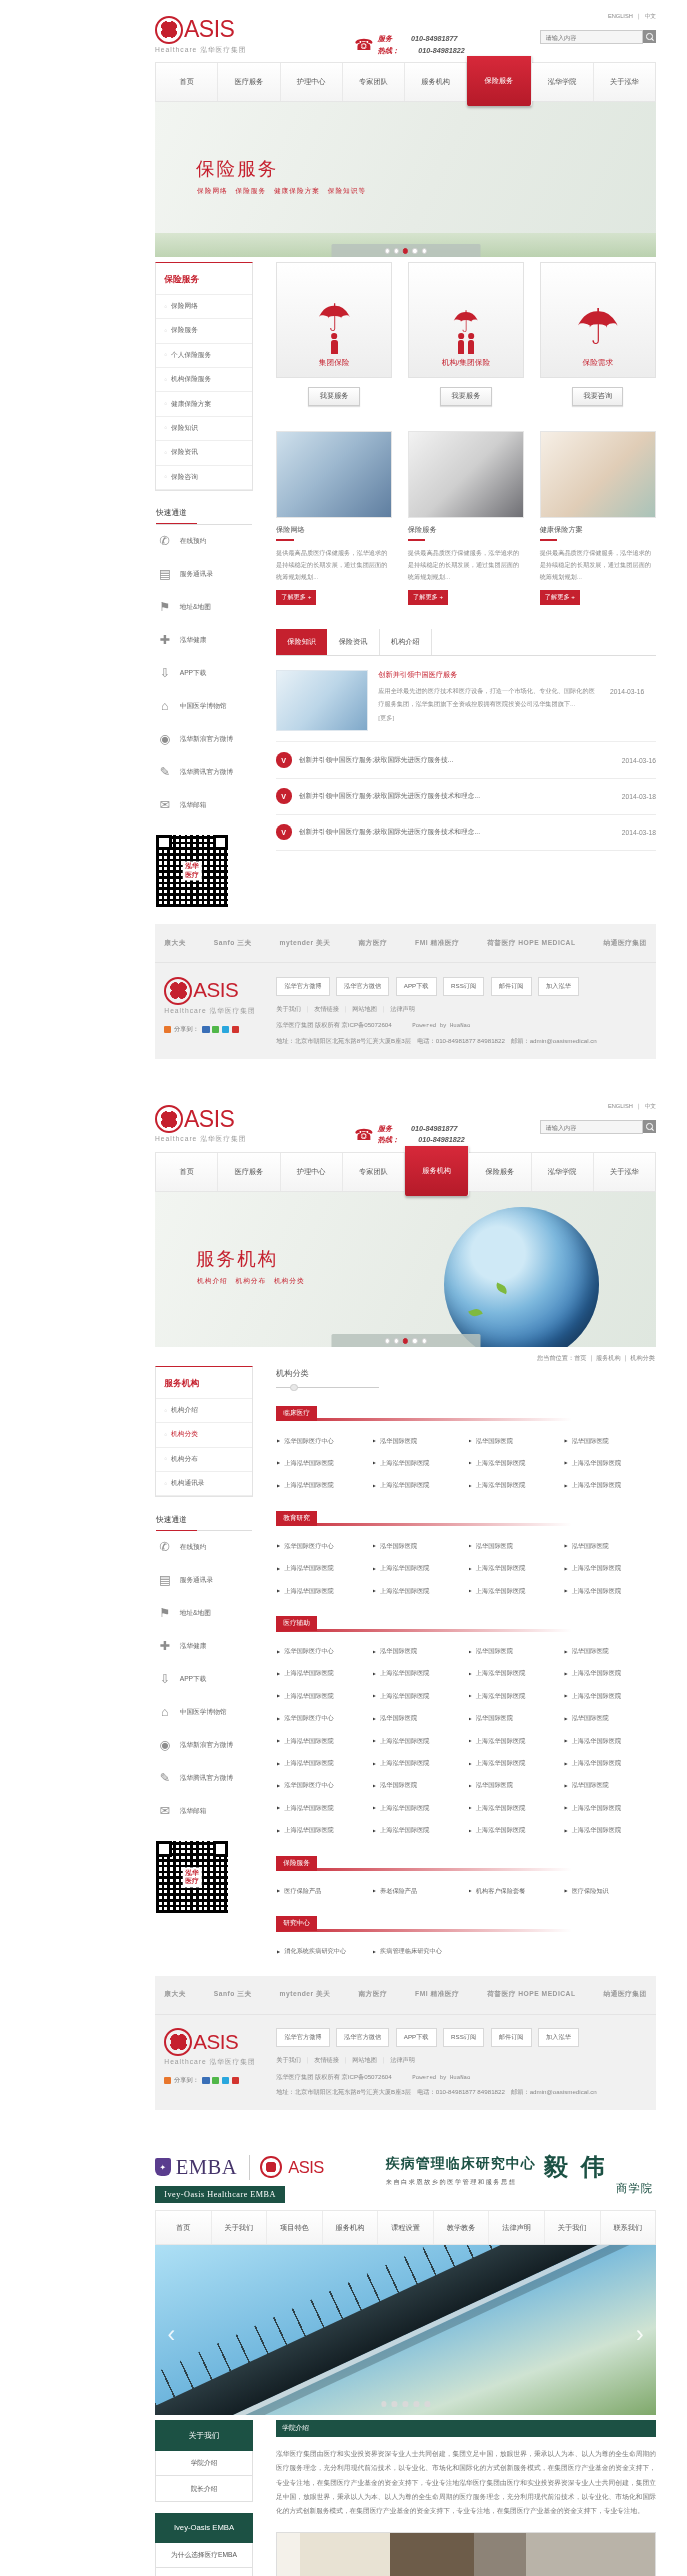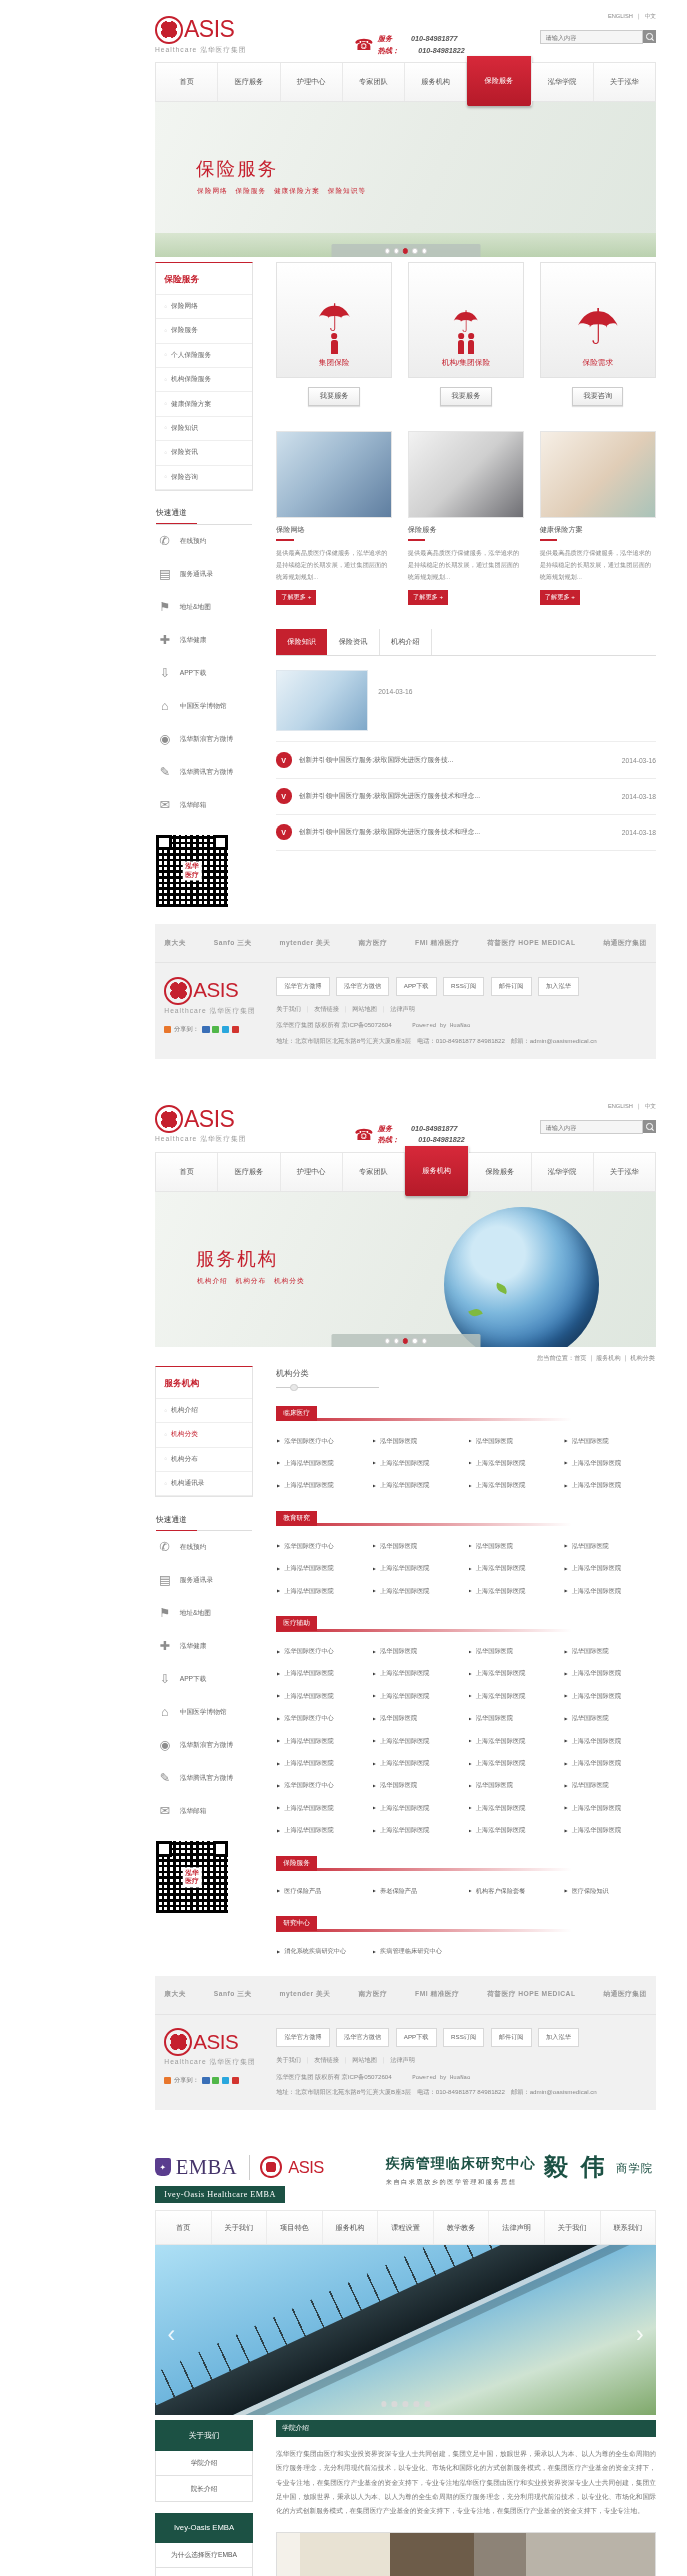--- a/index.html
+++ b/index.html
@@ -128,21 +128,21 @@
   .ghead{display:flex;align-items:flex-start;padding:13.4px 0 7.2px;position:relative;}
   .iveylogo{display:flex;align-items:center;gap:5.2px;}
   .ishield{width:15.5px;height:17.5px;background:#5a3d8e;border-radius:2.1px 2.1px 6.2px 6.2px;display:flex;align-items:center;justify-content:center;color:#fff;font-size:7.7px;flex:none;}
   .ivey{font-family:"Liberation Serif",serif;font-size:20.6px;color:#46356b;letter-spacing:0.5px;line-height:1;}
   .lsep{width:0.5px;height:25px;background:#ccc;margin:0 6.2px;}
   .gbar{background:#1c5144;color:#fff;font-family:"Liberation Serif",serif;font-size:8.2px;padding:4.1px 9.3px;margin-top:6.2px;display:inline-block;letter-spacing:0.5px;}
   .uniblk{margin-left:62px;display:flex;align-items:flex-start;gap:8.2px;}
   .uniname{font-size:14px;color:#1c5144;font-weight:bold;letter-spacing:1px;}
   .unislogan{font-size:6.2px;color:#555;letter-spacing:1.5px;margin-top:5.2px;}
   .yiwei{font-size:24px;color:#1c5144;font-weight:bold;letter-spacing:3.1px;line-height:1;}
-  .sxy{font-size:11.3px;color:#1c5144;margin-top:6px;letter-spacing:1px;}
+  .sxy{font-size:11.3px;color:#1c5144;margin-top:26px;letter-spacing:1px;}
   .gnav{display:flex;border:0.5px solid #e8e8e8;background:#fdfdfd;height:33px;}
   .gnav .nitem{flex:1;display:flex;align-items:center;justify-content:center;font-size:7.2px;color:#555;border-right:0.5px solid #ececec;background:linear-gradient(#ffffff,#f5f5f5);}
   .gnav .nitem:last-child{border-right:none;}
   .gbanner{height:170px;position:relative;overflow:hidden;background:linear-gradient(160deg,#aee0f5 0%,#6fb6dd 45%,#cfe3d2 75%,#7fa86a 100%);}
   .bridge{position:absolute;left:-12%;top:15.5px;width:150%;height:41px;background:linear-gradient(#2a3a40,#141f24);transform:rotate(-25deg);box-shadow:0 5.2px 0 rgba(255,255,255,.6),0 13.4px 0 rgba(20,31,36,.25);}
   .rails{position:absolute;left:-12%;top:-18.5px;width:150%;height:31px;transform:rotate(-25deg);background:repeating-linear-gradient(90deg,#2e4149 0 1.5px,transparent 1.5px 20.6px);}
   .barrow{position:absolute;top:46%;font-size:23px;color:rgba(255,255,255,.85);line-height:1;}
   .barrow.l{left:12.4px;} .barrow.r{right:12.4px;}
   .gdots{position:absolute;left:50%;transform:translateX(-50%);bottom:8.2px;display:flex;gap:5.2px;}
   .gdot{width:5.7px;height:5.7px;border-radius:50%;background:#d9d9d9;}
@@ -316,20 +316,25 @@
           <span class="morebtn">了解更多 +</span>
         </div>
       </div>
       <div class="tabs">
           <span class="tab active">保险知识</span>
           <span class="tab">保险资讯</span>
           <span class="tab">机构介绍</span>
         </div>
       <div class="newsfeat">
         <div class="nimg"></div>
+        <div class="nbody">
+          <div class="ntitle">创新并引领中国医疗服务</div>
+          <div class="ntext">应用全球最先进的医疗技术和医疗设备，打造一个市场化、专业化、国际化的医疗服务集团，泓华集团旗下全资或控股拥有医院投资公司泓华集团旗下...</div>
+          <div class="nmore">[更多]</div>
+        </div>
         <div class="ndate">2014-03-16</div>
       </div>
       <div class="nrow">
           <span class="vdot">V</span>
           <span class="nrtitle">创新并引领中国医疗服务;获取国际先进医疗服务技...</span>
           <span class="nrdate">2014-03-16</span>
         </div>
       <div class="nrow">
           <span class="vdot">V</span>
           <span class="nrtitle">创新并引领中国医疗服务;获取国际先进医疗服务技术和理念...</span>

